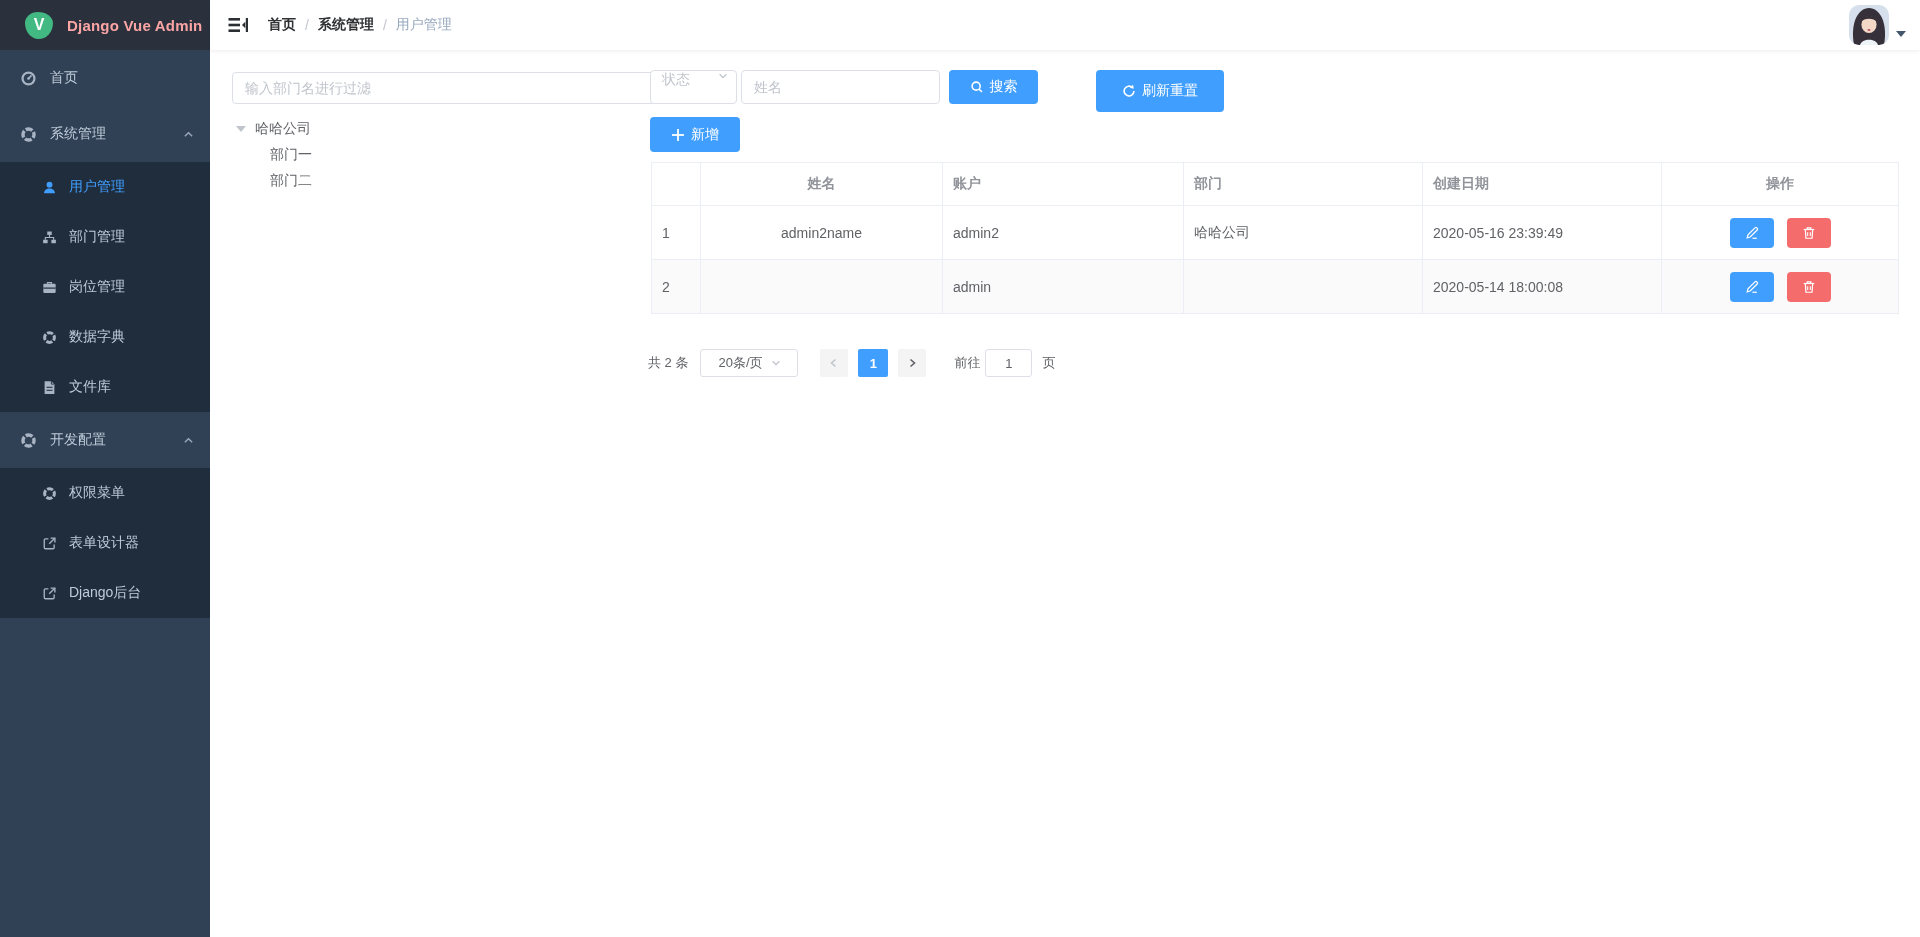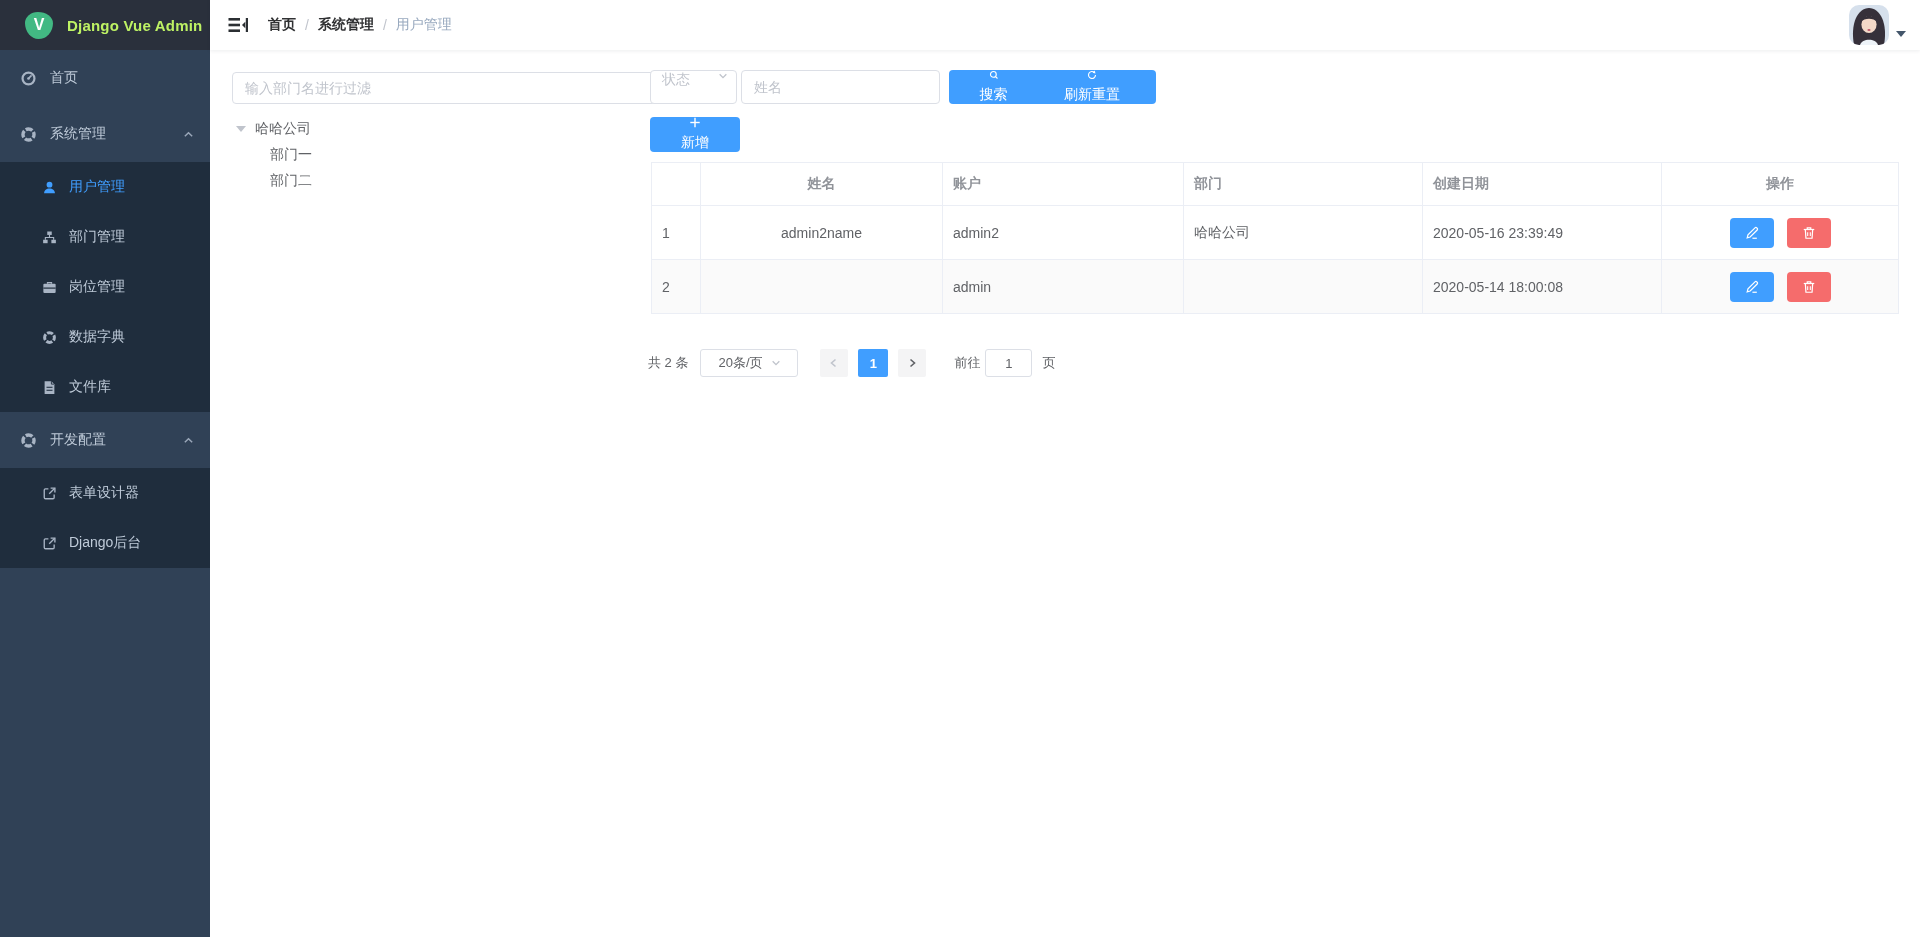--- a/index.html
+++ b/index.html
@@ -4,21 +4,21 @@
 <style>
   * { margin:0; padding:0; box-sizing:border-box; }
   html,body { width:1920px; height:937px; background:#fff; overflow:hidden;
     font-family:"Liberation Sans","DejaVu Sans",sans-serif; font-size:14px; color:#606266; }
 
   
   .sidebar { position:absolute; left:0; top:0; width:210px; height:937px; background:#304156; }
   .logo-bar { height:50px; background:#2a303c; display:flex; align-items:center; padding-left:25px; }
   .logo-mark { width:28px; height:27px; background:#42b983; border-radius:46% 54% 52% 48%/40% 42% 58% 60%;
     display:flex; align-items:center; justify-content:center; color:#fff; font-weight:bold; font-size:16px; }
-  .logo-title { color:#bef264; font-weight:bold; font-size:15px; margin-left:14px; letter-spacing:.2px; }
+  .logo-title { color:#fca5a5; font-weight:bold; font-size:15px; margin-left:14px; letter-spacing:.2px; }
 
   .menu-item { display:flex; align-items:center; cursor:pointer; color:#bfcbd9; position:relative; }
   .menu-item.root { height:56px; padding-left:20px; background:#304156; }
   .menu-item.child { height:50px; padding-left:42px; background:#1f2d3d; }
   .menu-item .mi-icon { width:17px; height:17px; margin-right:13px; flex:0 0 auto; color:#a8b4c4; }
   .menu-item.child .mi-icon { width:15px; height:15px; margin-right:12px; }
   .menu-item.active { color:#409EFF; }
   .menu-item.active .mi-icon { color:#409EFF; }
   .menu-item .chev { position:absolute; right:16px; width:11px; height:11px; color:#9aa7b9; }
 
@@ -48,23 +48,23 @@
 
   
   .sel-status { position:absolute; left:650px; top:70px; width:87px; height:34px; border:1px solid #dcdfe6;
     border-radius:4px; display:flex; align-items:flex-start; padding:0 8px 0 11px; cursor:pointer; background:#fff; }
   .sel-status .ph { color:#c0c4cc; flex:1; }
   .chev-down { width:10px; height:10px; color:#c0c4cc; flex:0 0 auto; }
   .inp-name { position:absolute; left:741px; top:70px; width:199px; height:34px; border:1px solid #dcdfe6;
     border-radius:4px; padding:0 12px; font-size:14px; color:#606266; outline:none; font-family:inherit; }
   .inp-name::placeholder { color:#c0c4cc; }
   .btn { display:flex; align-items:center; justify-content:center; gap:6px; background:#409EFF; color:#fff;
-    border:none; border-radius:4px; font-size:14px; cursor:pointer; font-family:inherit;flex-direction:column; }
+    border:none; border-radius:4px; font-size:14px; cursor:pointer; font-family:inherit; }
   .btn-search { position:absolute; left:949px; top:70px; width:89px; height:34px; }
-  .btn-reset  { position:absolute; left:1028px; top:70px; width:128px; height:34px; }
+  .btn-reset  { position:absolute; left:1096px; top:70px; width:128px; height:42px; }
   .btn-add    { position:absolute; left:650px; top:117px; width:90px; height:35px; }
   .bicon { width:14px; height:14px; }
 
   
   .table-wrap { position:absolute; left:651px; top:162px; }
   table { border-collapse:collapse; table-layout:fixed; width:1247px; font-size:14px; }
   th, td { border:1px solid #ebeef5; padding:0 10px; overflow:hidden; white-space:nowrap; }
   thead th { height:43px; color:#909399; font-weight:bold; text-align:left; background:#fff; }
   tbody td { height:54px; color:#606266; }
   tbody tr:nth-child(2) td { background:#fafafa; }
@@ -172,20 +172,26 @@
   <div class="menu-item root">
     <svg class="mi-icon" viewBox="0 0 20 20">
       <circle cx="10" cy="10" r="6.5" fill="none" stroke="currentColor" stroke-width="4" stroke-dasharray="8.2 2" stroke-dashoffset="4.1"></circle>
     </svg>
     <span>开发配置</span>
     <svg class="chev" viewBox="0 0 12 12">
       <polyline points="2,8 6,4 10,8" fill="none" stroke="currentColor" stroke-width="1.6"></polyline>
     </svg>
   </div>
 
+  <div class="menu-item child">
+    <svg class="mi-icon" viewBox="0 0 20 20">
+      <circle cx="10" cy="10" r="6.5" fill="none" stroke="currentColor" stroke-width="4" stroke-dasharray="8.2 2" stroke-dashoffset="4.1"></circle>
+    </svg>
+    <span>权限菜单</span>
+  </div>
 
   <div class="menu-item child">
     <svg class="mi-icon" viewBox="0 0 20 20">
       <path d="M8.5 3.8H4.6A1.6 1.6 0 0 0 3 5.4v10A1.6 1.6 0 0 0 4.6 17h10a1.6 1.6 0 0 0 1.6-1.6v-4" fill="none" stroke="currentColor" stroke-width="1.8"></path>
       <path d="M11.5 2.8h5.7v5.7" fill="none" stroke="currentColor" stroke-width="1.8"></path>
       <line x1="17" y1="3" x2="9.6" y2="10.4" stroke="currentColor" stroke-width="1.8"></line>
     </svg>
     <span>表单设计器</span>
   </div>
 

